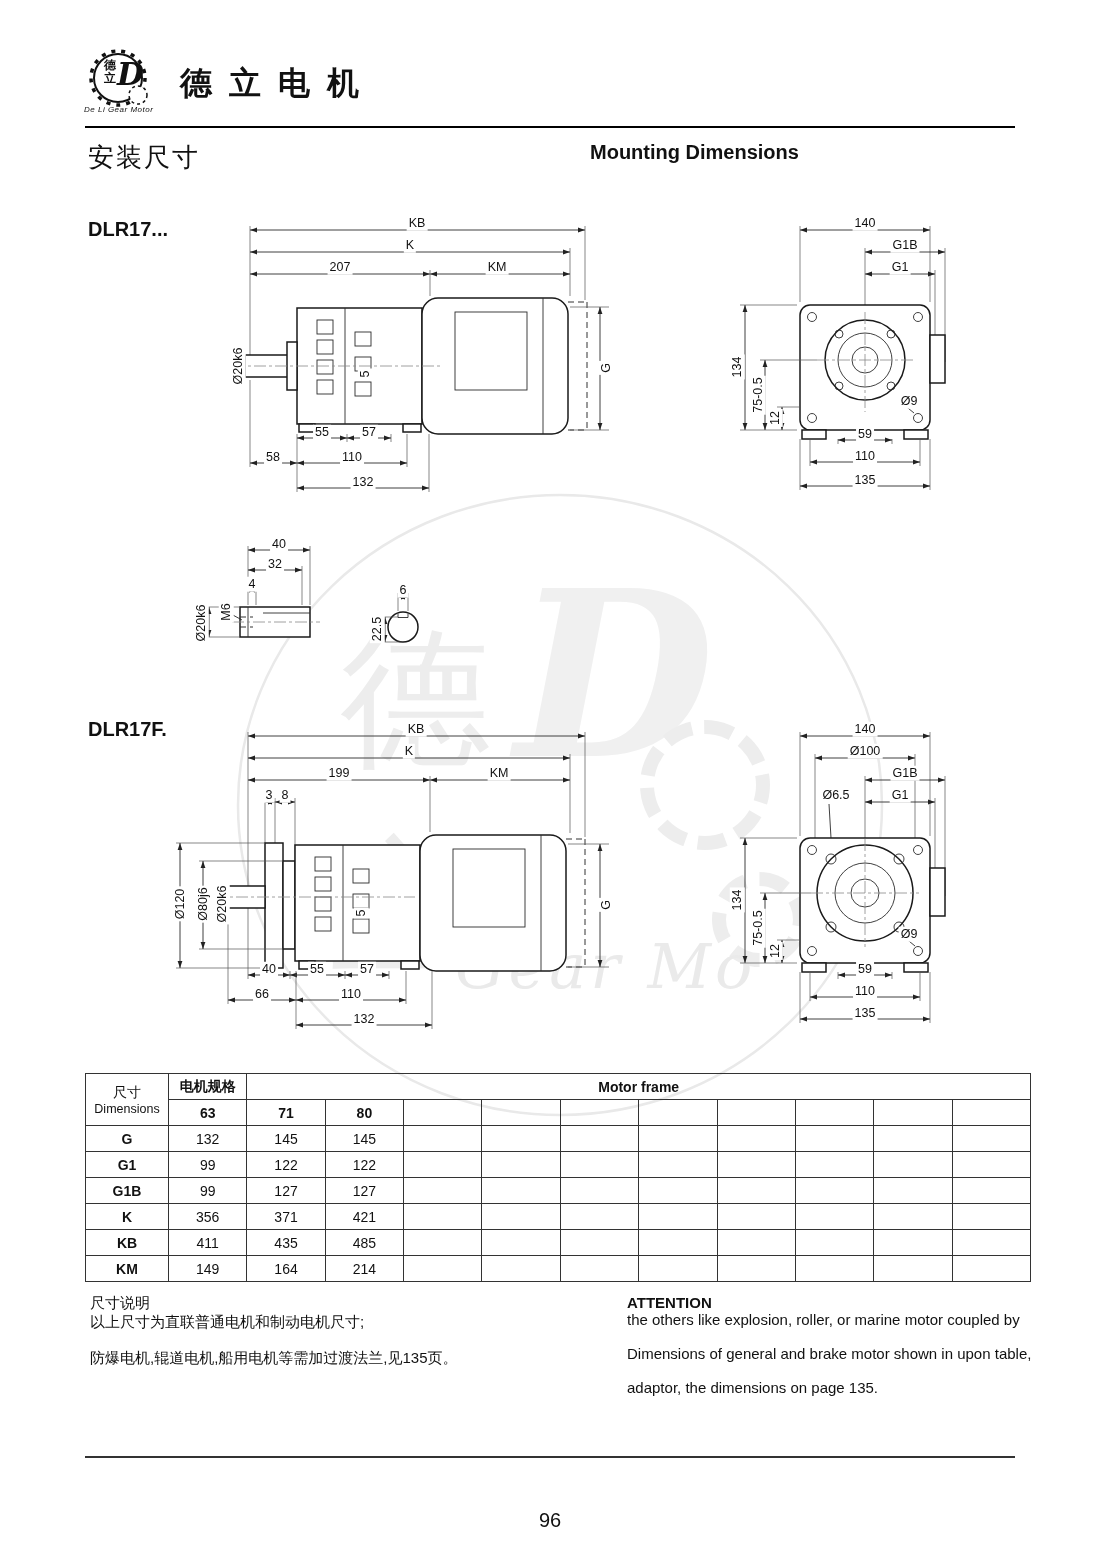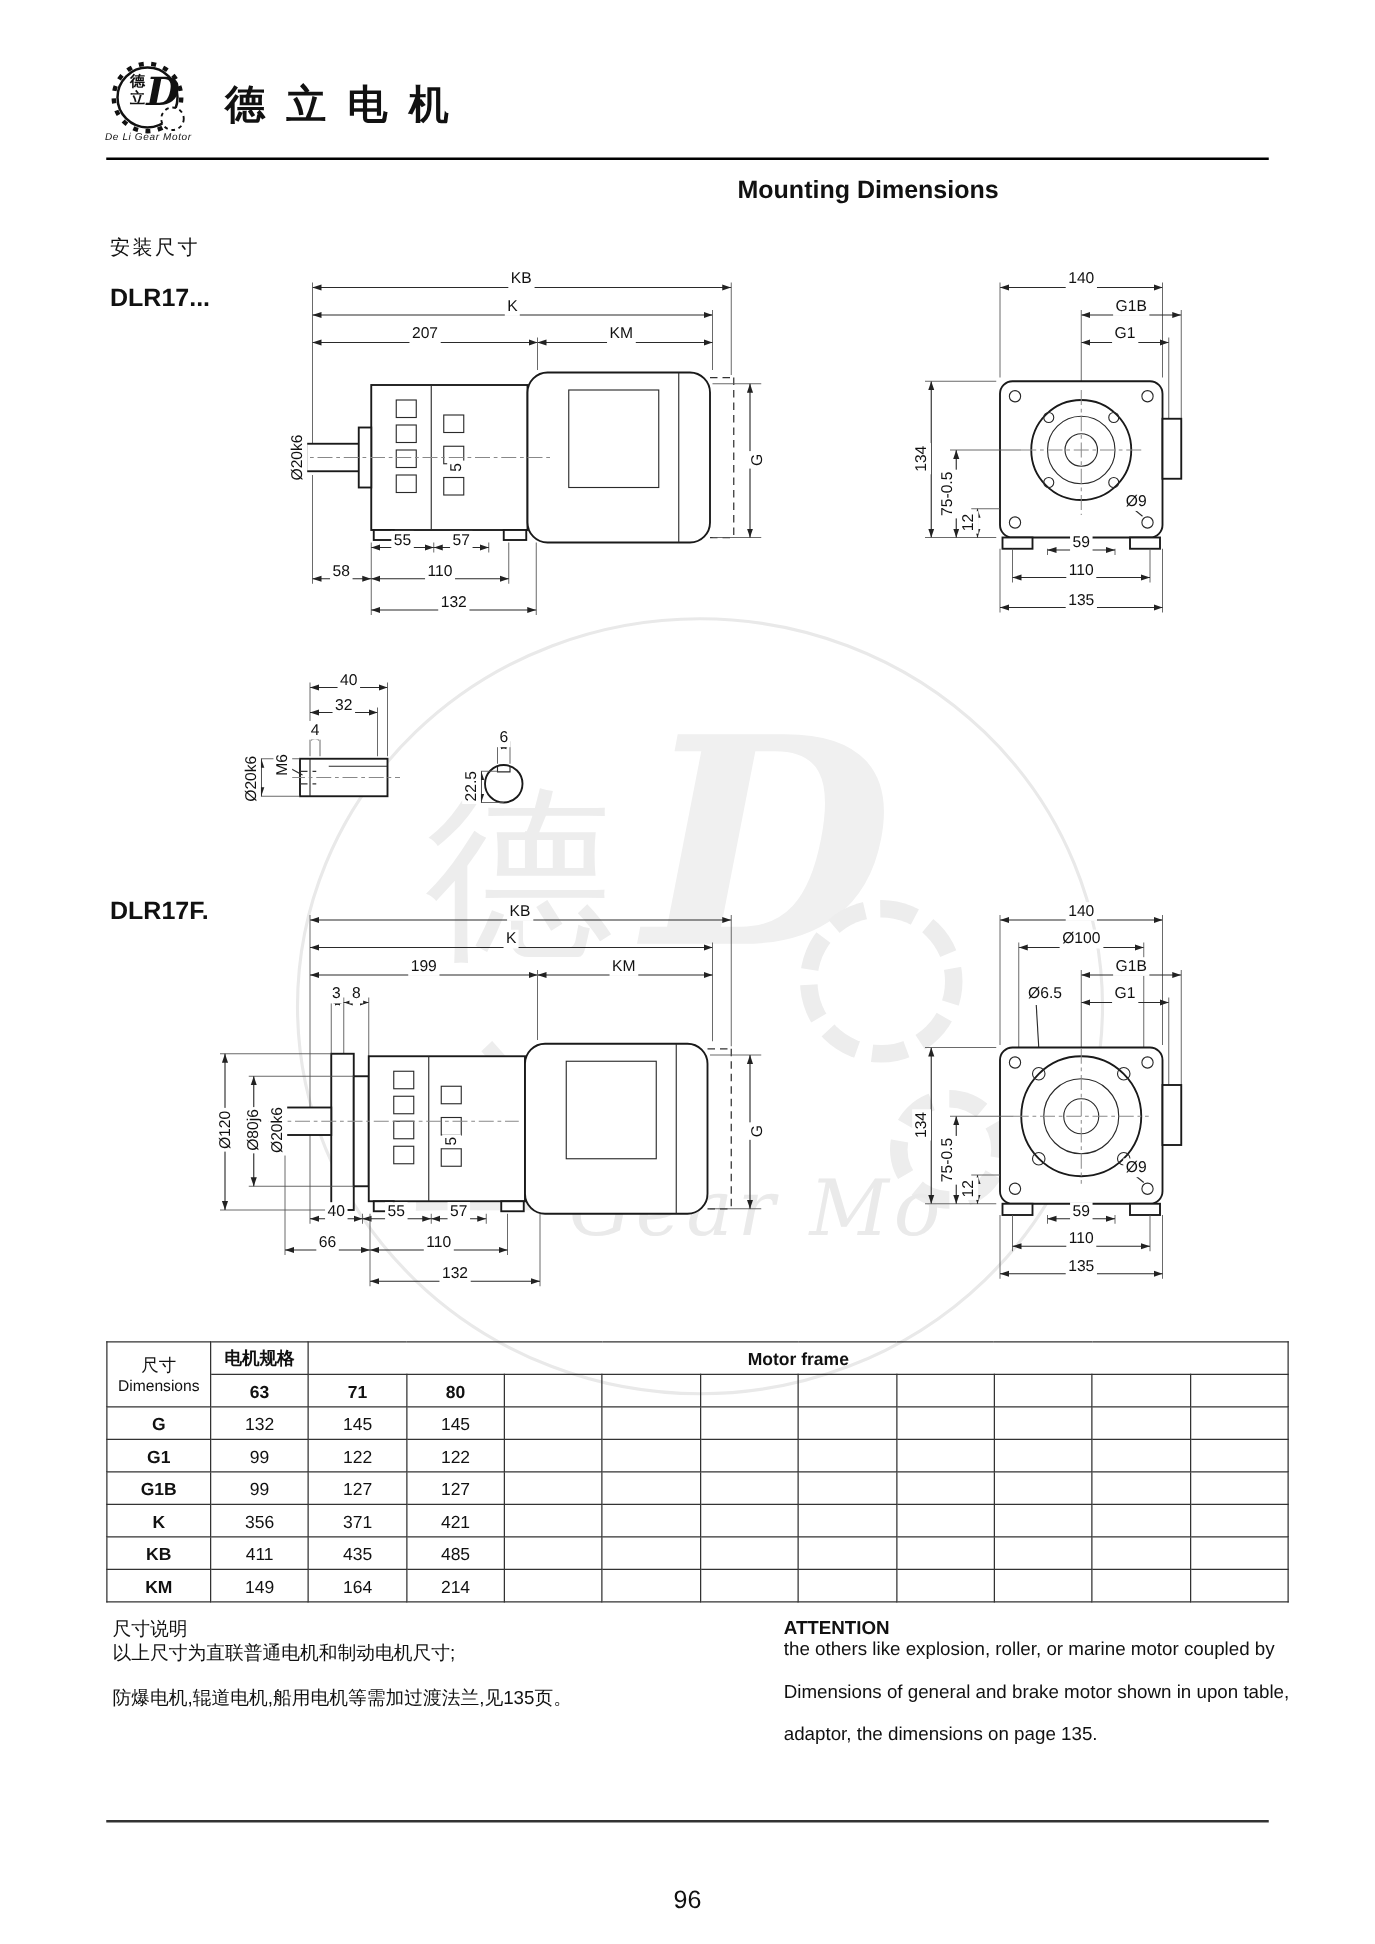--- a/index.html
+++ b/index.html
@@ -18,21 +18,21 @@
   
   .logo { position:absolute; left:84px; top:48px; width:90px; height:72px; }
   .logo-chars { position:absolute; left:20px; top:11px; width:15px; font-size:12px; line-height:13px;
                 word-break:break-all; font-weight:bold; }
   .logo-d { position:absolute; left:33px; top:8px; font:bold italic 31px "DejaVu Serif","Liberation Serif",serif; }
   .logo-caption { position:absolute; left:0px; top:57px; font:italic 8px "Liberation Sans",sans-serif;
                   letter-spacing:0.5px; white-space:nowrap; }
   .company-name { position:absolute; left:180px; top:62px; font-family:"DejaVu Serif","Liberation Serif",serif;
                   font-size:32px; font-weight:bold; letter-spacing:17px; white-space:nowrap; }
   .rule { position:absolute; background:#000; }
-  .sec-zh { position:absolute; left:88px; top:140px; font-size:16px; letter-spacing:2px;margin-top:48px; }
+  .sec-zh { position:absolute; left:88px; top:140px; font-size:26px; letter-spacing:2px; }
   .sec-en { position:absolute; left:590px; top:141px; font-size:20px; font-weight:bold; }
   .model-title { position:absolute; font-size:20px; font-weight:bold; }
 
   
   .drawing { position:absolute; }
   .drawing svg { position:absolute; left:0; top:0; }
   .dim-label { position:absolute; transform:translate(-50%,-50%); font-size:12.5px; line-height:1;
                background:#fff; padding:1px 2px; white-space:nowrap; color:#111; }
   .dim-label.rot { transform:translate(-50%,-50%) rotate(-90deg); }
   .out  { stroke:#1a1a1a; stroke-width:1.5; fill:#fff; }
@@ -98,21 +98,21 @@
     <div class="logo-chars">德立</div>
     <div class="logo-d">D</div>
     <div class="logo-caption">De Li Gear Motor</div>
   </div>
   <div class="company-name">德立电机</div>
   <div class="rule" style="left:85px;top:126px;width:930px;height:2px"></div>
 
   <div class="sec-zh">安装尺寸</div>
   <div class="sec-en">Mounting Dimensions</div>
 
-  <div class="model-title" style="left:88px;top:228px">DLR17...</div>
+  <div class="model-title" style="left:88px;top:218px">DLR17...</div>
   <div class="model-title" style="left:88px;top:718px">DLR17F.</div>
 
   <div class="drawing" style="left:225px;top:212px;width:395px;height:290px">
     <svg width="395" height="290">
       <line class="dim" x1="25" y1="18" x2="360" y2="18"></line>
       <line class="ext" x1="25" y1="14" x2="25" y2="150"></line>
       <line class="ext" x1="360" y1="14" x2="360" y2="88"></line>
       <line class="dim" x1="25" y1="40" x2="345" y2="40"></line>
       <line class="ext" x1="345" y1="36" x2="345" y2="84"></line>
       <line class="dim" x1="25" y1="62" x2="205" y2="62"></line>

